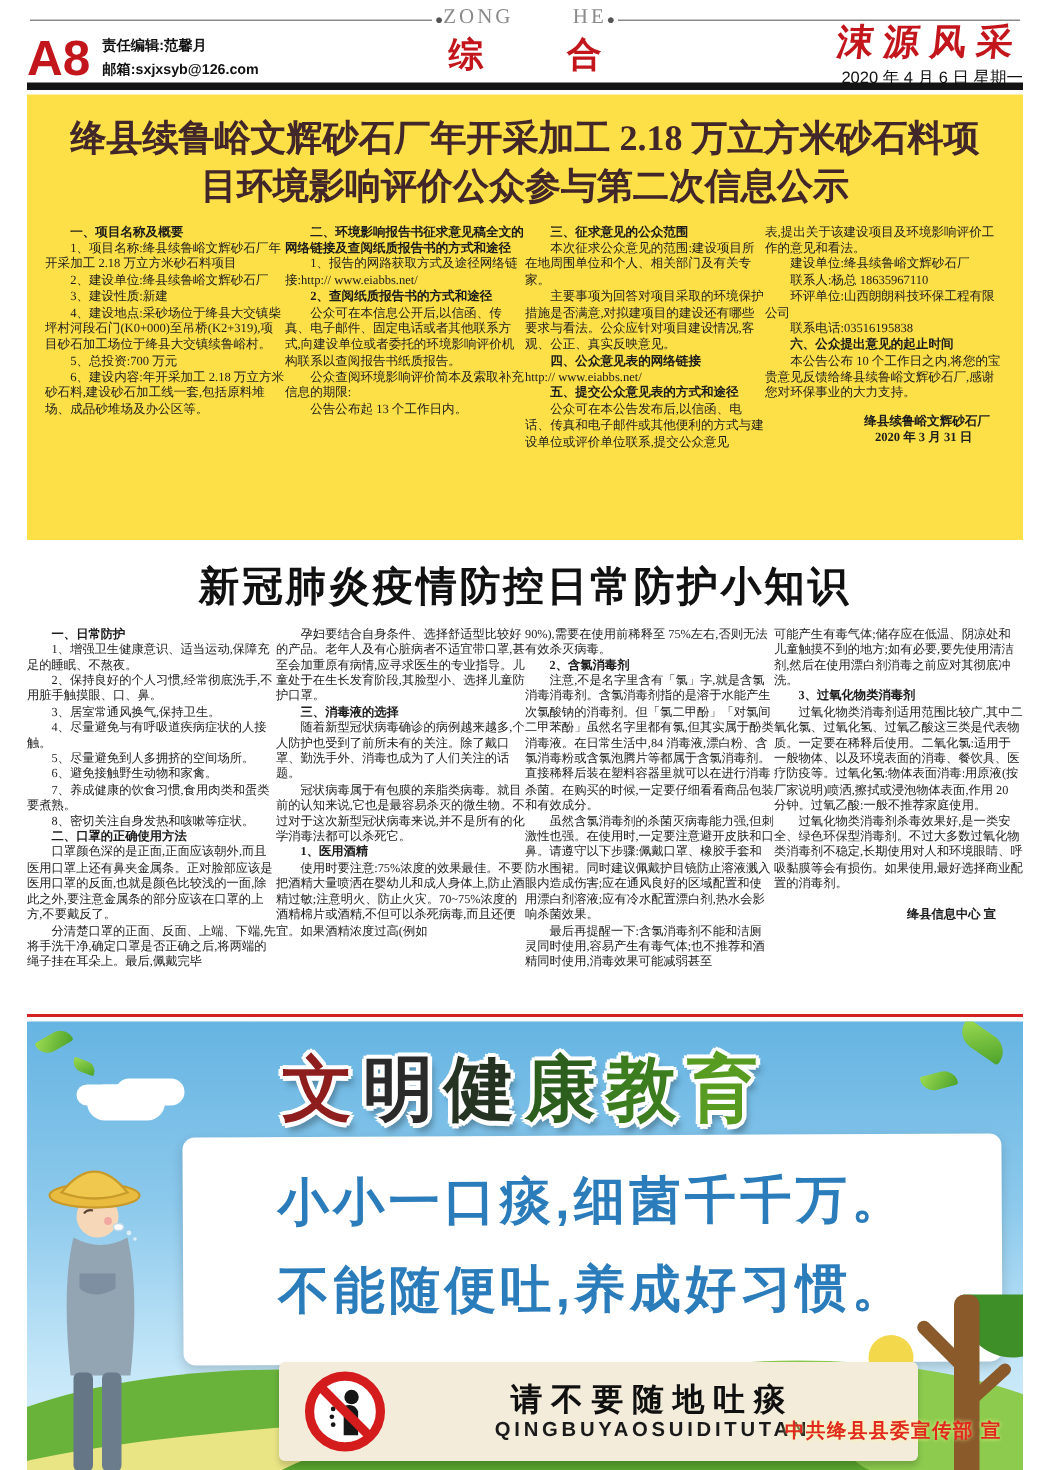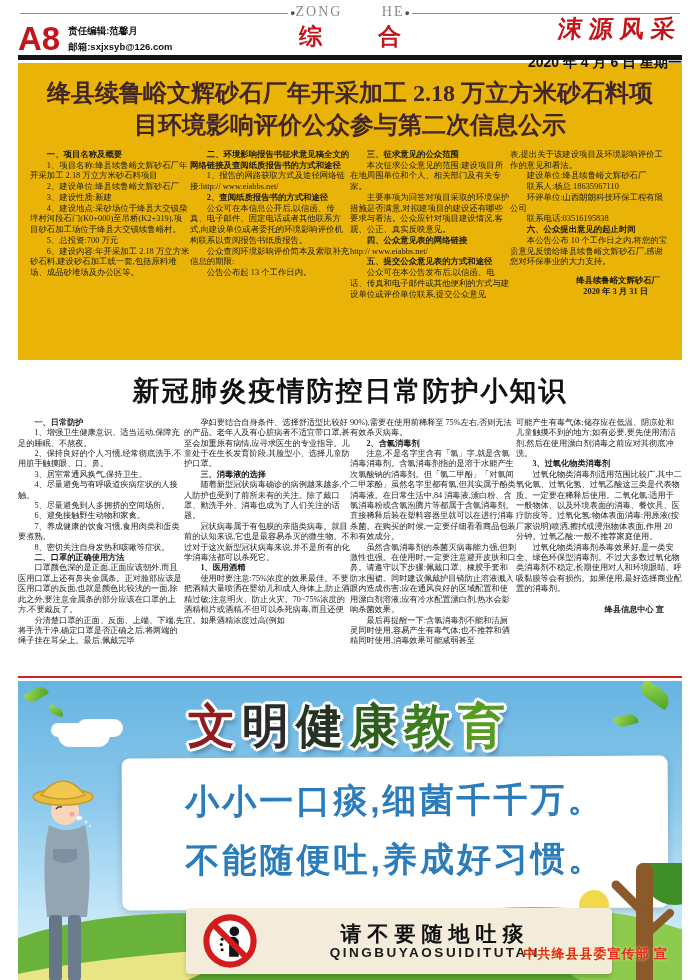--- a/index.html
+++ b/index.html
@@ -14,25 +14,25 @@
   .hdr .dot{position:absolute;top:8px;font-size:9px;color:#555;}
   .dot-l{left:272px;} .dot-r{right:272px;}
   .hdr-center{position:absolute;left:50%;top:4px;transform:translateX(-50%);text-align:center;white-space:nowrap;}
   .sec-py{color:#8a8a8a;font-size:14px;word-spacing:34px;letter-spacing:2px;}
   .sec-cn{color:#c3161c;font-size:23px;font-weight:bold;letter-spacing:56px;margin-right:-56px;margin-top:1px;}
   .hdr-left{position:absolute;left:0;top:22px;display:flex;align-items:center;gap:8px;}
   .pageno{color:#c3161c;font-size:33px;font-weight:900;font-family:"Liberation Sans",sans-serif;line-height:1;}
   .ed-info{font-family:"Liberation Sans",sans-serif;font-size:9.5px;font-weight:bold;line-height:1.6;color:#111;}
   .hdr-right{position:absolute;right:0;top:16px;text-align:right;}
   .masthead{color:#c3161c;font-size:24px;font-weight:bold;letter-spacing:7px;transform:skewX(-6deg);line-height:1.1;}
-  .dateline{font-family:"Liberation Sans",sans-serif;font-size:14px;font-weight:bold;margin-top:12px;color:#111;}
+  .dateline{font-family:"Liberation Sans",sans-serif;font-size:11px;font-weight:normal;margin-top:2px;color:#111;}
   .blackbar{height:5px;background:#141414;margin:0 18px;}
 
   
-  .pbox{margin:3px 18px 0;background:#eab308;padding:10px 12px 8px;}
+  .pbox{margin:3px 18px 0;background:#fde047;padding:10px 12px 8px;}
   .pbox-title{font-size:24px;font-weight:bold;color:#41262a;text-align:center;line-height:1.35;margin:4px 6px 8px;}
   .cols{display:flex;justify-content:flex-end;}
   .col{flex:1;min-width:0;}
   .ncols{font-size:8.4px;line-height:1.28;}
   .ncols .col{height:202px;overflow:hidden;}
   .li{text-indent:2em;}
   .li.h{font-weight:bold;}
   .li.ni{text-indent:0;}
 
   

